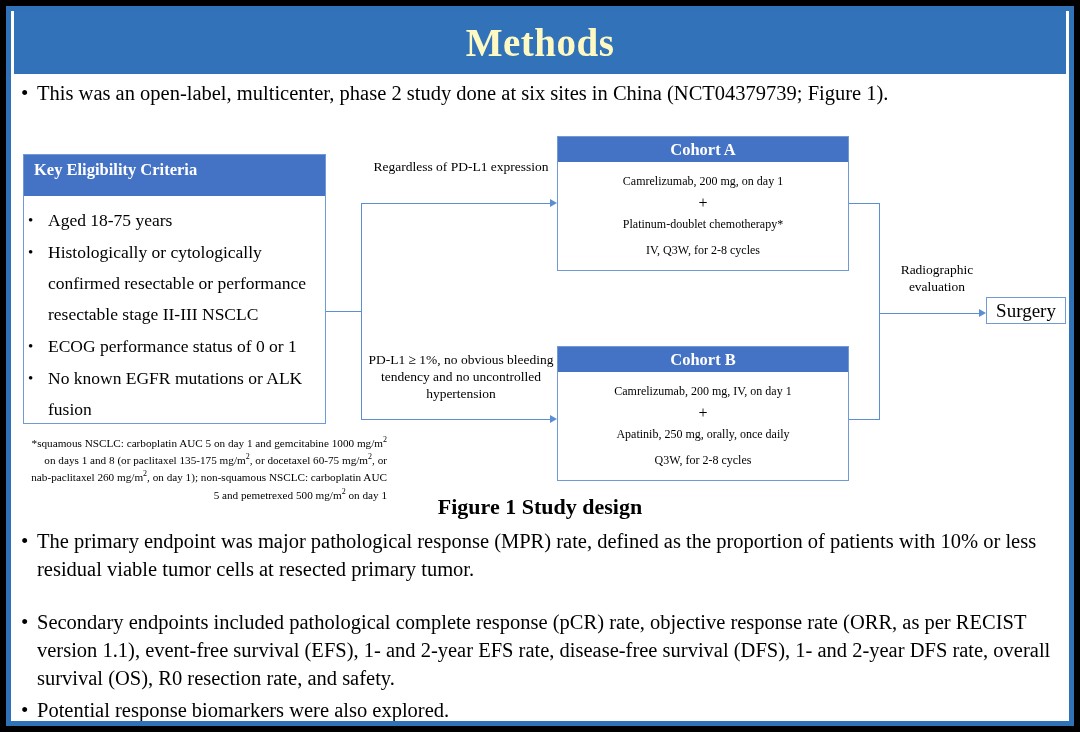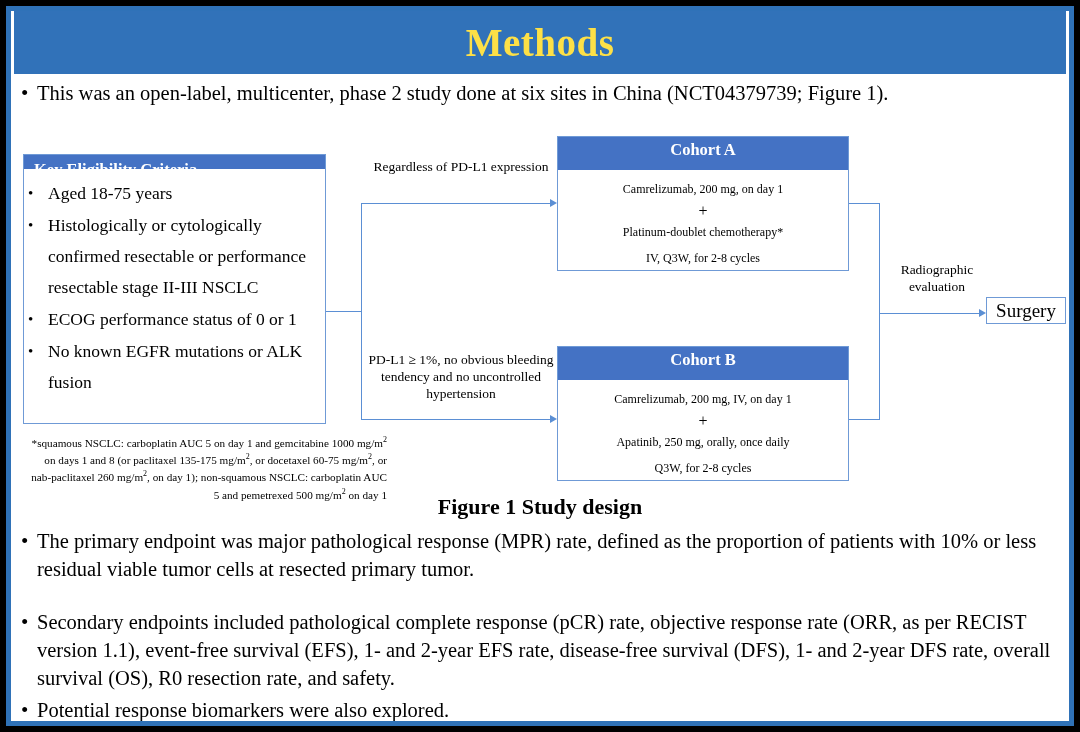--- a/index.html
+++ b/index.html
@@ -42,21 +42,21 @@
     left: 3px;
     top: 0px;
     width: 1052px;
     height: 63px;
     background: #3172b9;
     display: flex;
     align-items: center;
     justify-content: center;
   }
   #title-text {
-    color: #fde047;
+    color: #fef9c3;
     font-size: 39px;
     font-weight: bold;
     letter-spacing: 0.5px;
     line-height: 1;
   }
 
   
   .bullet-row {
     position: absolute;
     display: flex;
@@ -91,40 +91,40 @@
     background: #ffffff;
     box-sizing: border-box;
   }
   .dbox-head {
     background: #4472c4;
     color: #ffffff;
     font-weight: bold;
     font-size: 16.5px;
     text-align: center;
     line-height: 25px;
-    height: 33px;
+    height: 25px;
   }
   .dbox-body {
     padding: 6px 8px 8px 8px;
     font-size: 17px;
     color: #000;
   }
 
   
   #elig-box {
     left: 12px;
     top: 33px;
     width: 303px;
     height: 270px;
   }
   #elig-head {
     text-align: left;
     padding-left: 10px;
     font-size: 16.5px;
-    height: 14px;
+    height: 41px;
     line-height: 29px;
   }
   #elig-list {
     margin: 0;
     padding: 9px 6px 0 4px;
     list-style: none;
   }
   #elig-list li {
     display: flex;
     align-items: flex-start;

